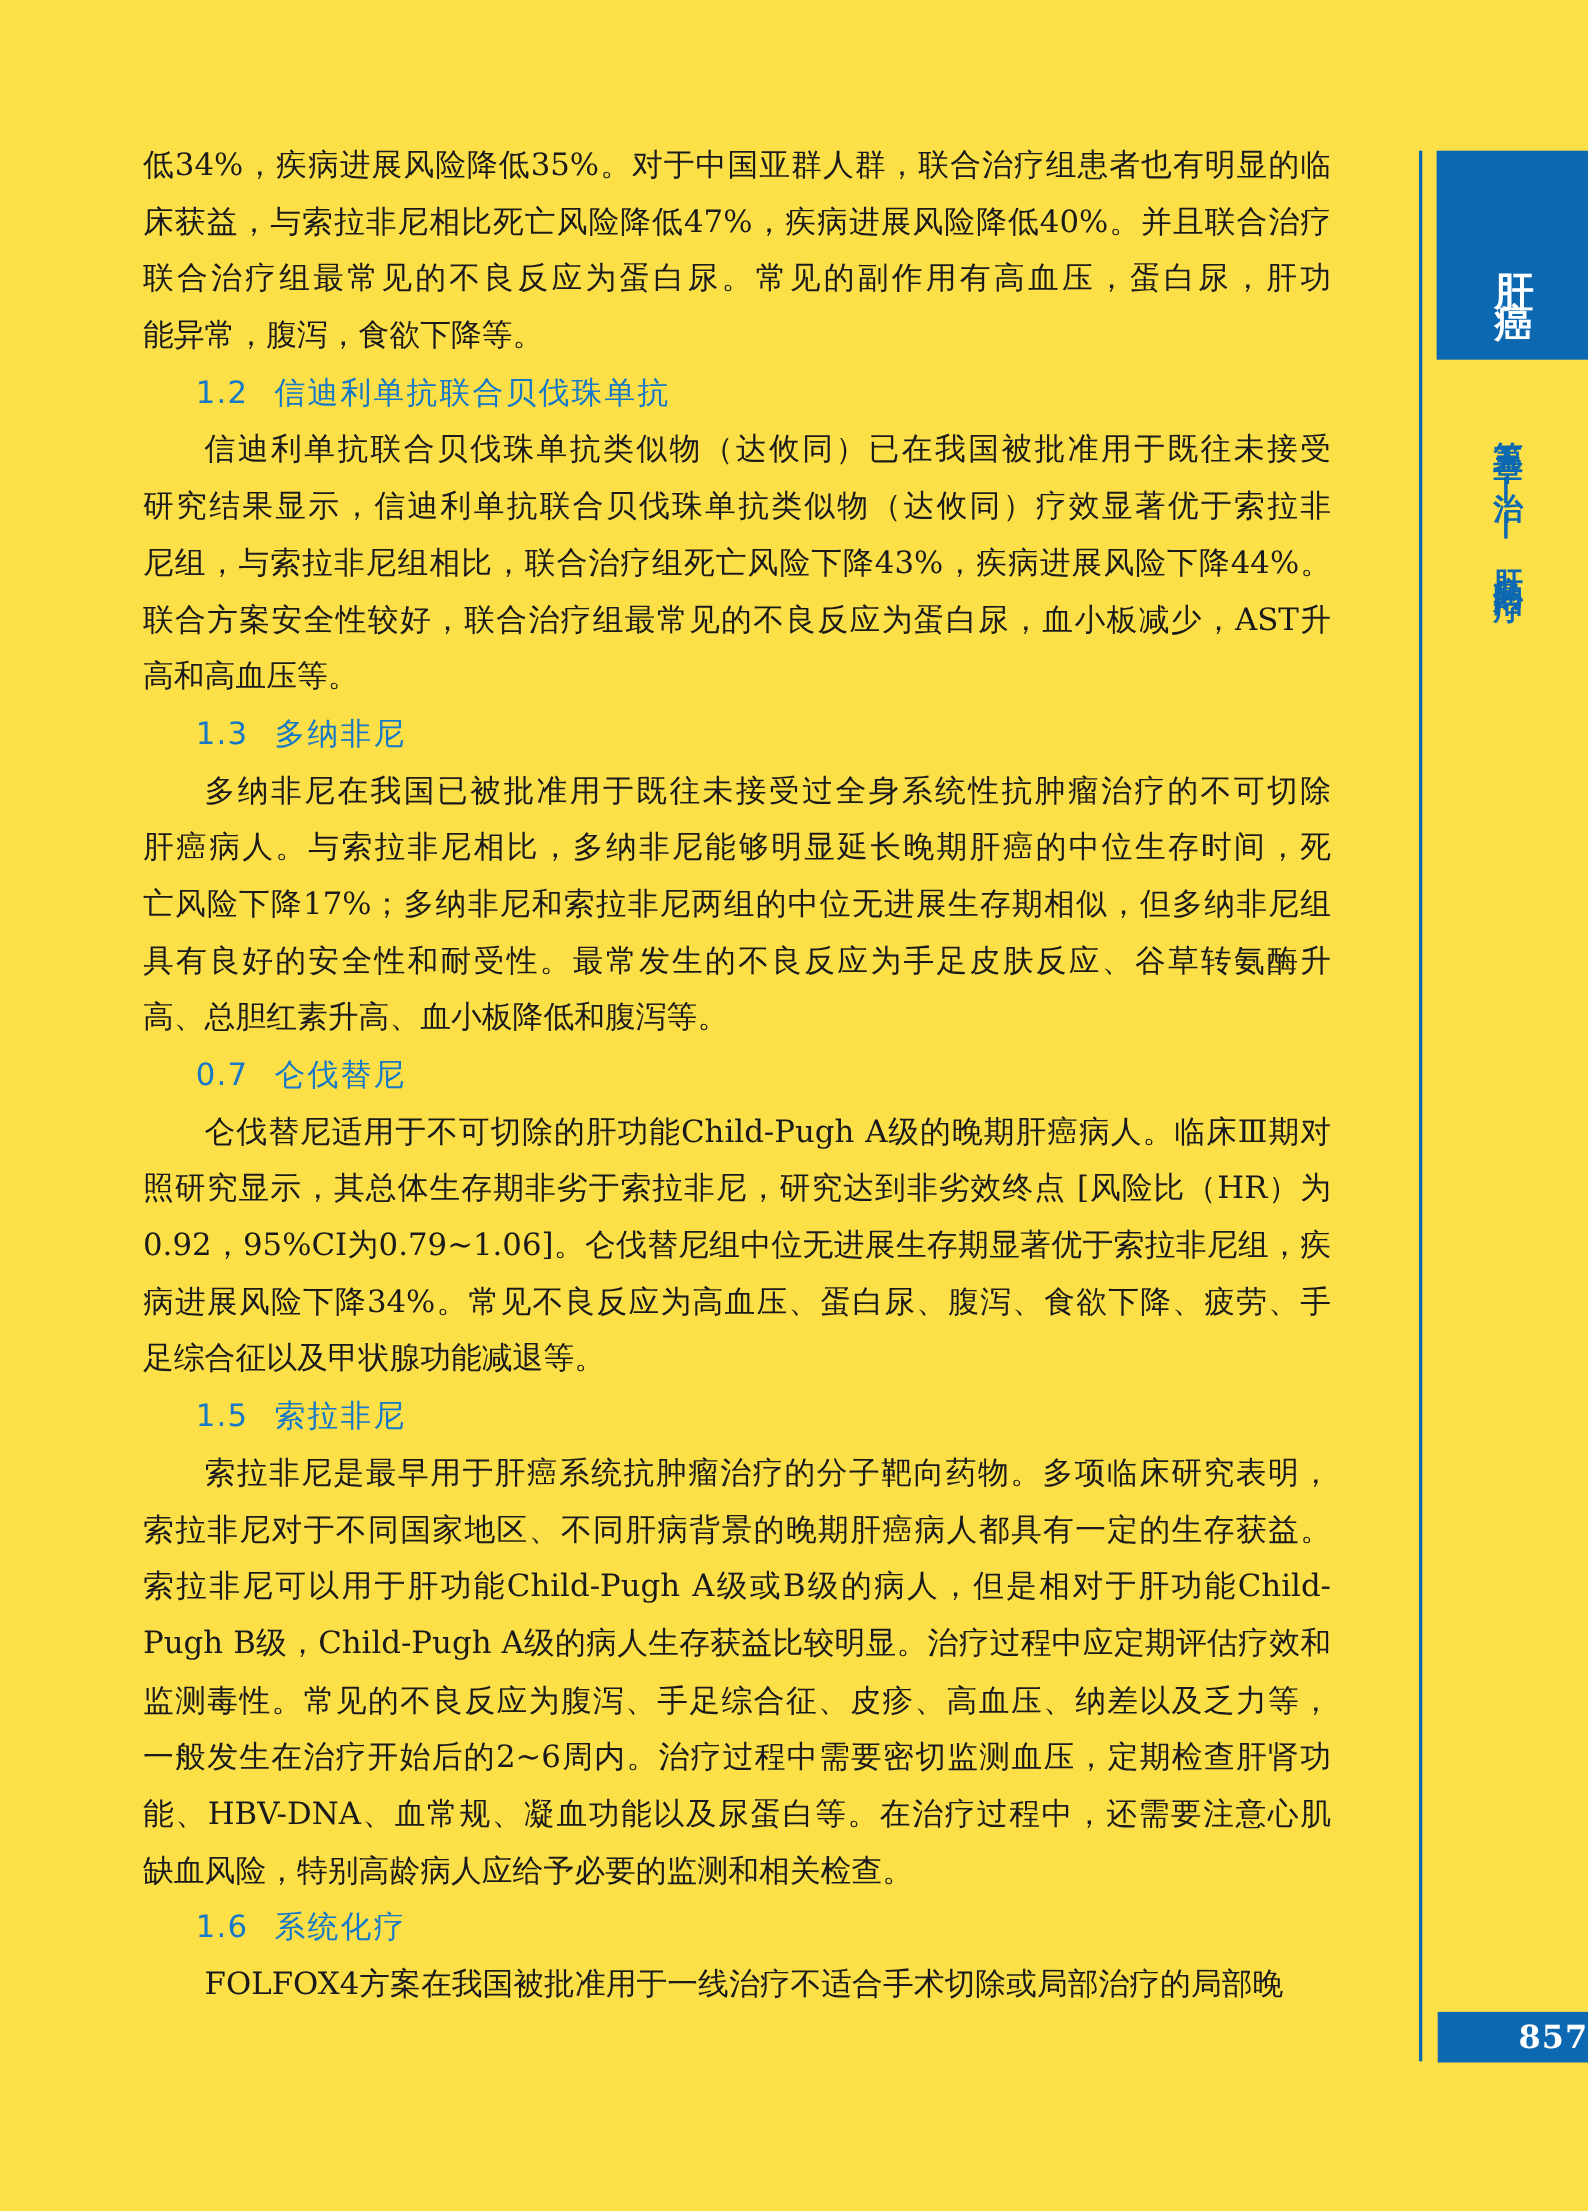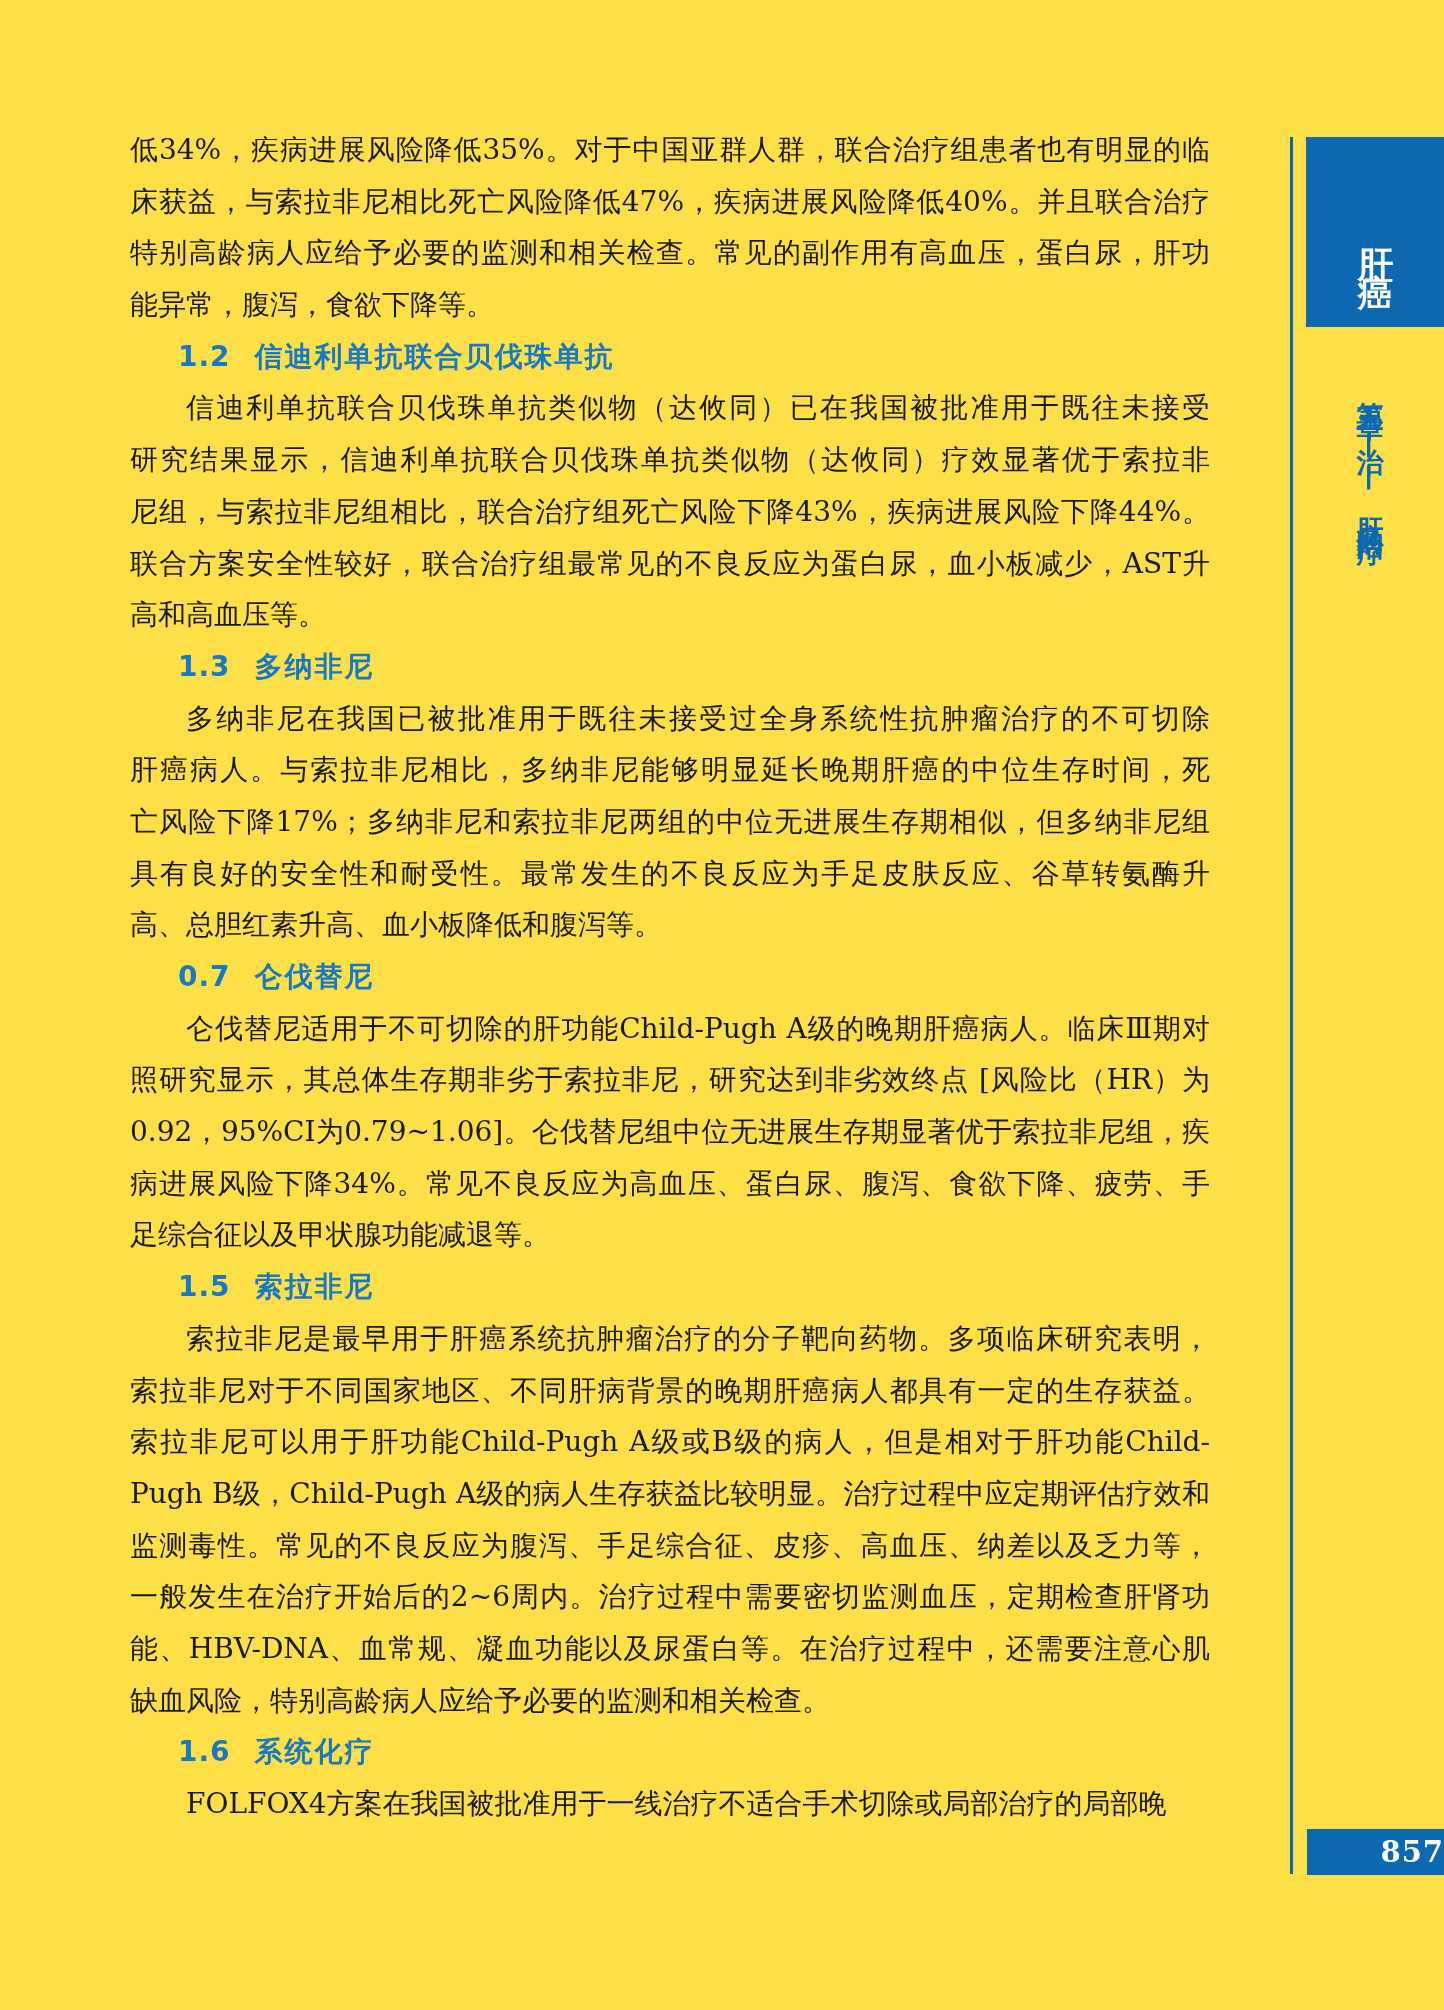--- a/index.html
+++ b/index.html
@@ -20,21 +20,21 @@
     font-size:28px; line-height:var(--row); height:var(--row);
     text-align:justify; text-align-last:justify;
   }
   .line.last { text-align-last:left; }
   .para.indent .line:first-child { text-indent:56px; }
 
   .heading {
     height:var(--row); line-height:var(--row);
     padding-left:48px;
     font-family:"DejaVu Sans", sans-serif;
-    font-weight:bold; font-size:28px; color:var(--headblue);
+    font-weight:normal; font-size:28px; color:var(--headblue);
   }
   .heading .h-num { margin-right:24px; letter-spacing:1px; }
   .heading .h-title { letter-spacing:2px; }
 
   
   .divider {
     position:absolute; left:1290px; top:137px; width:3px; height:1737px;
     background:var(--accent);
   }
   .tab {
@@ -63,21 +63,21 @@
 </style>
 </head>
 <body>
 
 <div class="page">
 
   <main class="content" id="content">
       <div class="para">
         <div class="line">低34%，疾病进展风险降低35%。对于中国亚群人群，联合治疗组患者也有明显的临</div>
         <div class="line">床获益，与索拉非尼相比死亡风险降低47%，疾病进展风险降低40%。并且联合治疗</div>
-        <div class="line">特别高龄病人应给予必要的监测和相关检查。常见的副作用有高血压，蛋白尿，肝功</div>
+        <div class="line">联合治疗组最常见的不良反应为蛋白尿。常见的副作用有高血压，蛋白尿，肝功</div>
         <div class="line last">能异常，腹泻，食欲下降等。</div>
       </div>
       <div class="heading"><span class="h-num">1.2</span><span class="h-title">信迪利单抗联合贝伐珠单抗</span></div>
       <div class="para indent">
         <div class="line">信迪利单抗联合贝伐珠单抗类似物（达攸同）已在我国被批准用于既往未接受</div>
         <div class="line">研究结果显示，信迪利单抗联合贝伐珠单抗类似物（达攸同）疗效显著优于索拉非</div>
         <div class="line">尼组，与索拉非尼组相比，联合治疗组死亡风险下降43%，疾病进展风险下降44%。</div>
         <div class="line">联合方案安全性较好，联合治疗组最常见的不良反应为蛋白尿，血小板减少，AST升</div>
         <div class="line last">高和高血压等。</div>
       </div>

